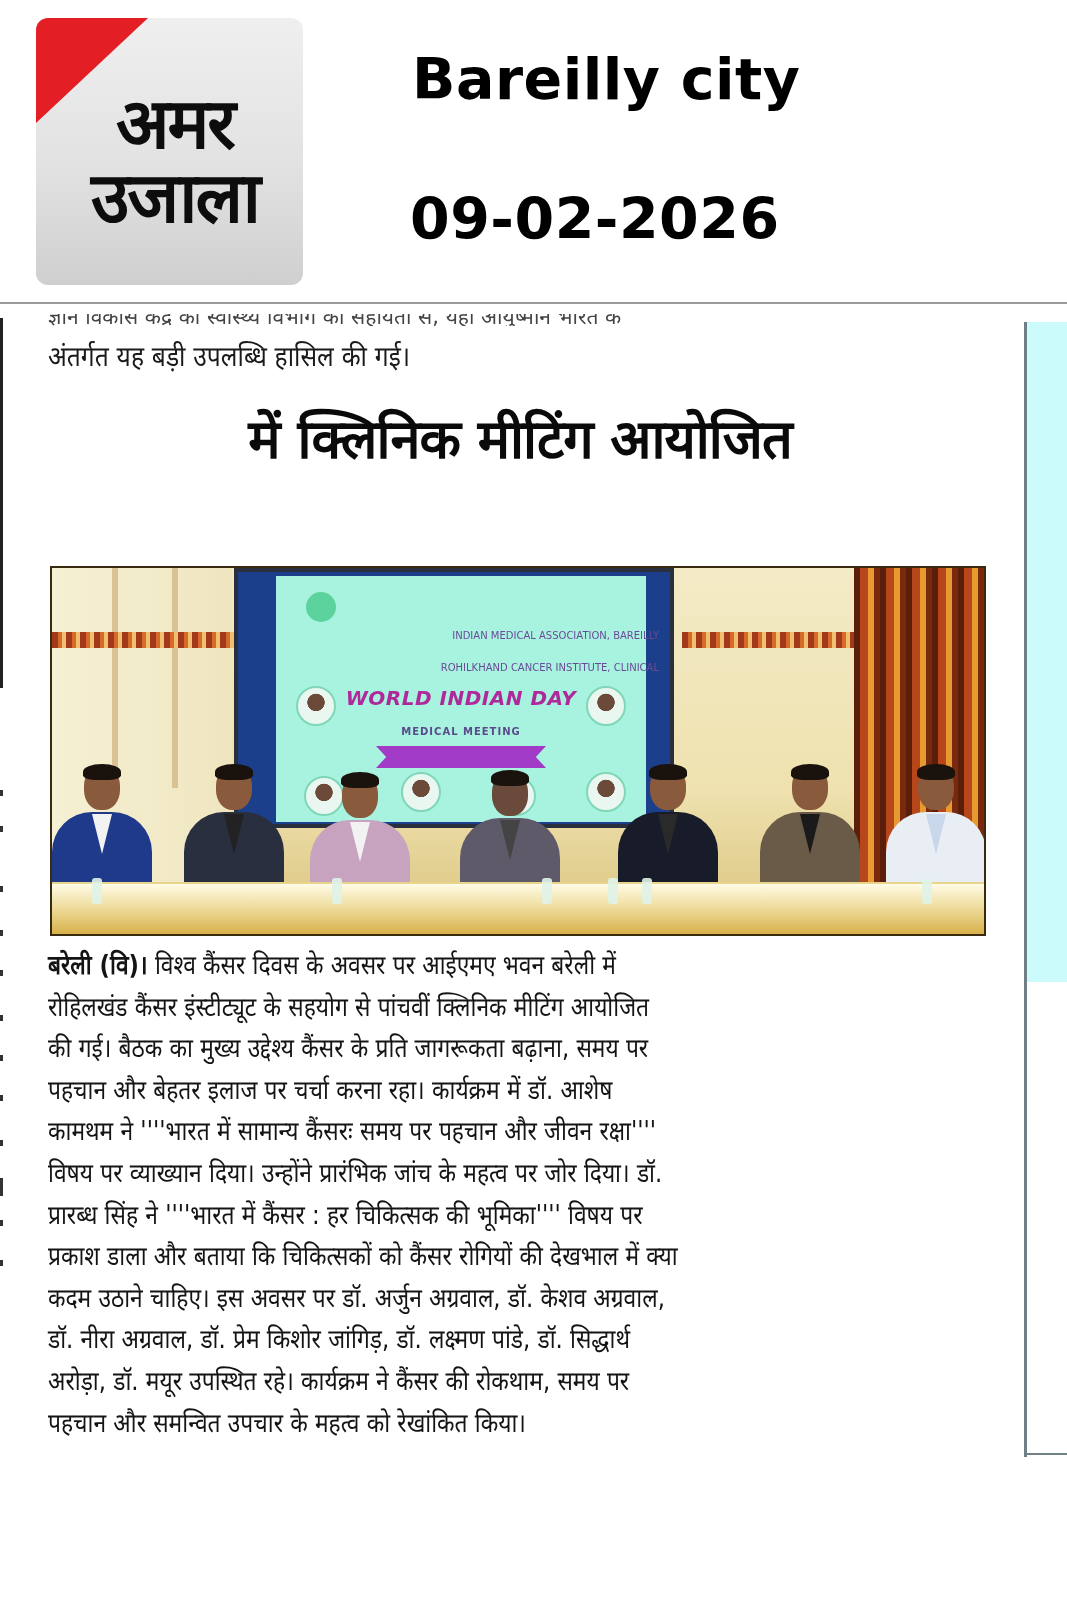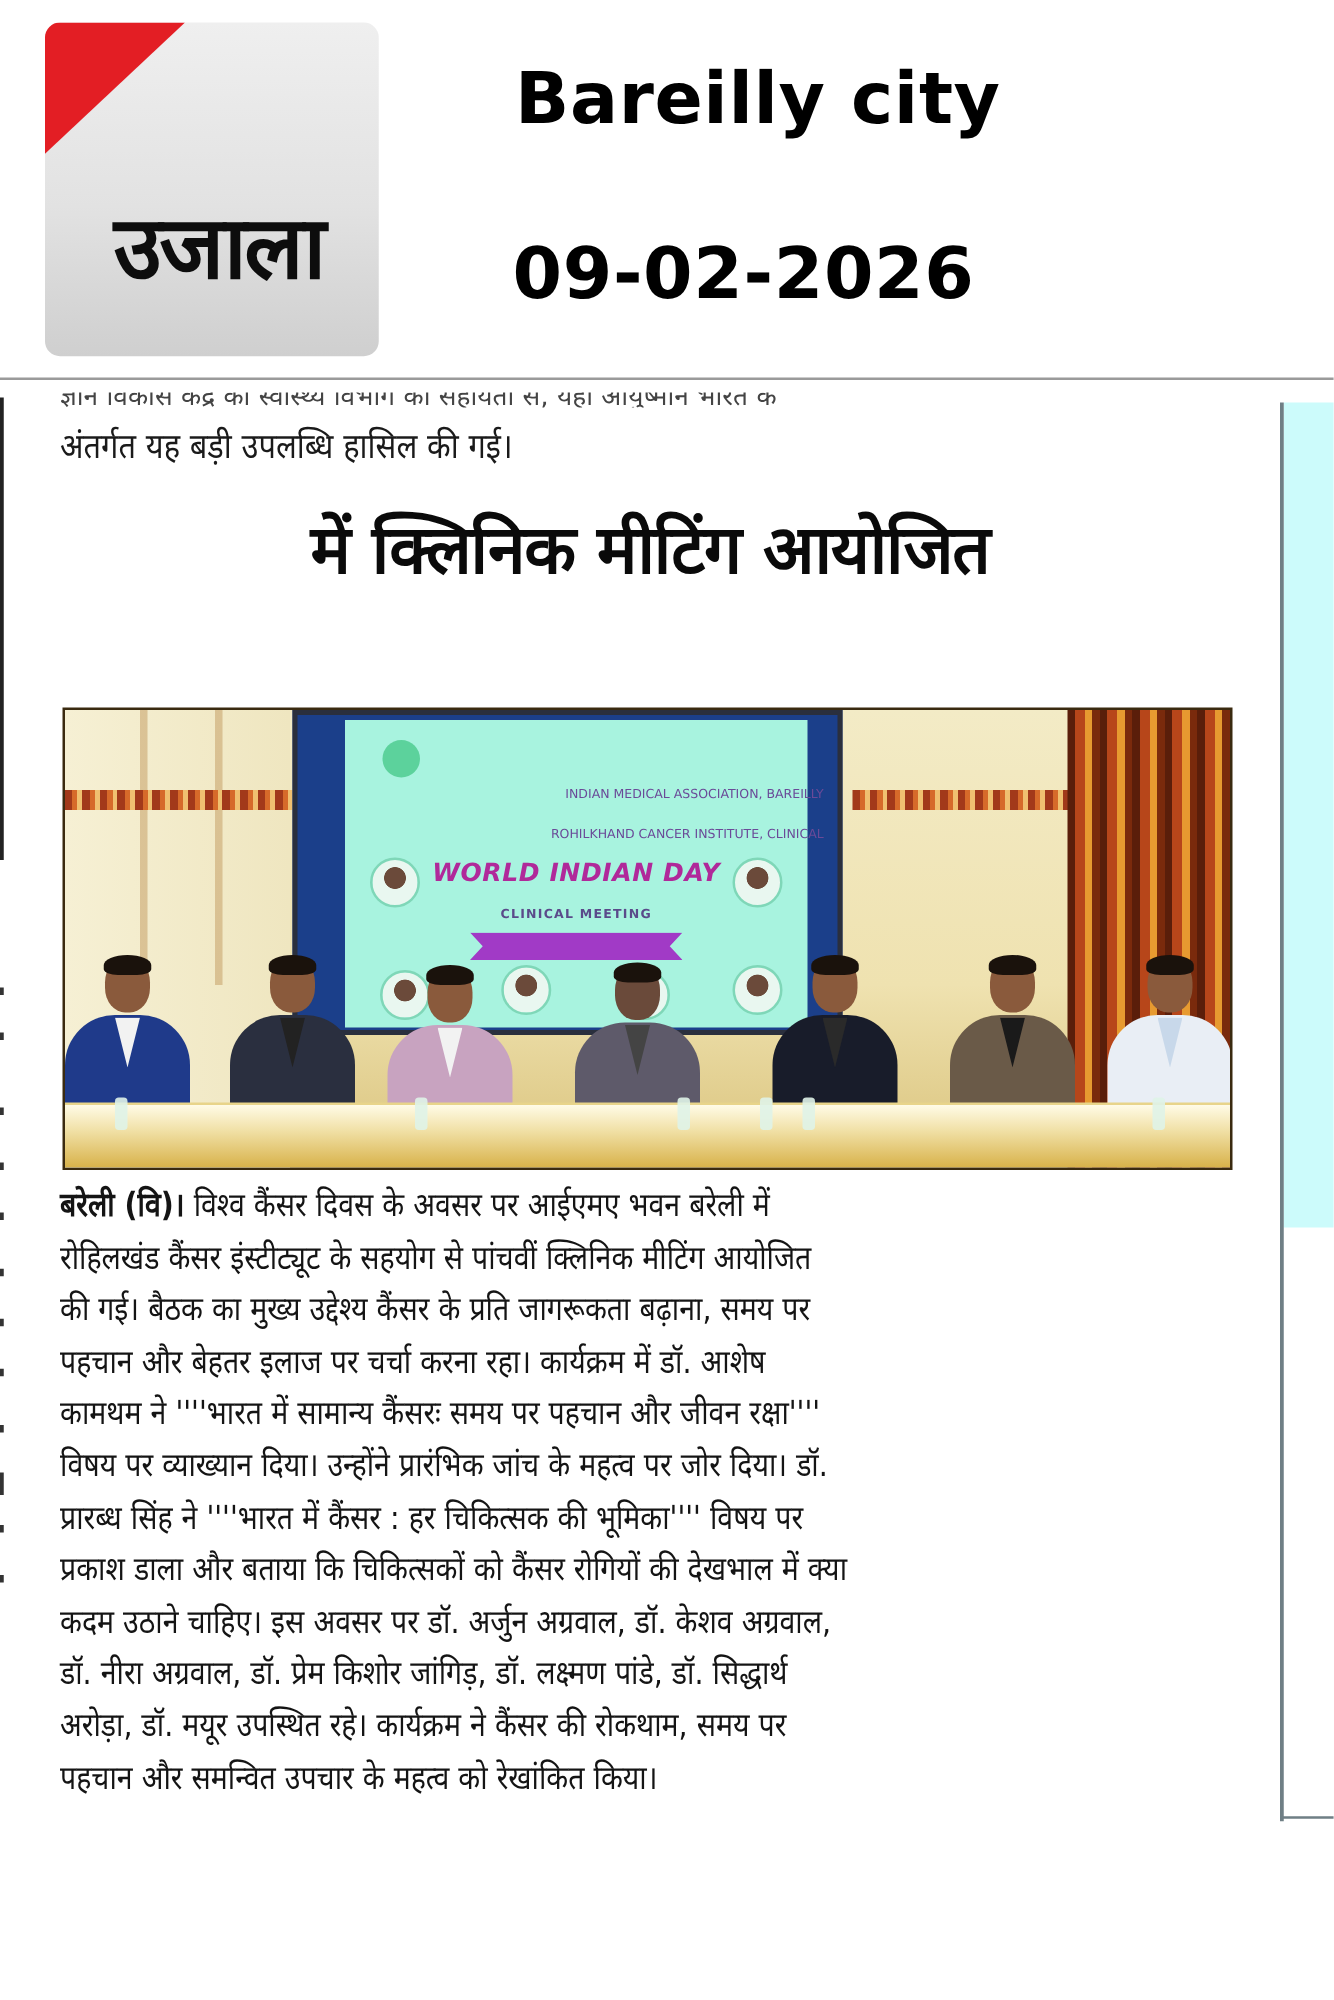--- a/index.html
+++ b/index.html
@@ -122,20 +122,21 @@
       font-family: "DejaVu Sans", sans-serif; font-size: 26.5px; line-height: 41.6px; color: #141414;
     }
     .body-text .ln { white-space: nowrap; display: block; transform: scaleX(0.86); transform-origin: left top; }
     .body-text .dateline { font-weight: bold; }
   </style>
 </head>
 <body>
 
 <div class="logo">
   <div class="corner"></div>
+  <div class="l1">अमर</div>
   <div class="l2">उजाला</div>
 </div>
 <div class="hdr-city">Bareilly city</div>
 <div class="hdr-date">09-02-2026</div>
 <div class="hdr-rule"></div>
 
 <div class="left-bar"></div>
 <div class="left-ticks">
   <span style="top:0"></span>
     <span style="top:36px"></span>
@@ -172,21 +173,21 @@
   <div class="curtain"></div>
 
   <div class="screen-frame">
     <div class="screen">
       <div class="logo-circ"></div>
       <div class="s-org" style="top:54px">INDIAN MEDICAL ASSOCIATION, BAREILLY</div>
       <div class="s-org" style="top:86px">ROHILKHAND CANCER INSTITUTE, CLINICAL</div>
       <div class="avatar" style="left:20px;top:110px"></div>
       <div class="avatar" style="left:310px;top:110px"></div>
       <div class="s-title">WORLD INDIAN DAY</div>
-      <div class="s-sub">CLINICAL MEETING</div>
+      <div class="s-sub">MEDICAL MEETING</div>
       <div class="ribbon"></div>
       <div class="avatar" style="left:28px;top:200px"></div>
       <div class="avatar" style="left:125px;top:196px"></div>
       <div class="avatar" style="left:220px;top:200px"></div>
       <div class="avatar" style="left:310px;top:196px"></div>
     </div>
   </div>
 
   <div class="person" style="left:0">
     <div class="head"></div>

